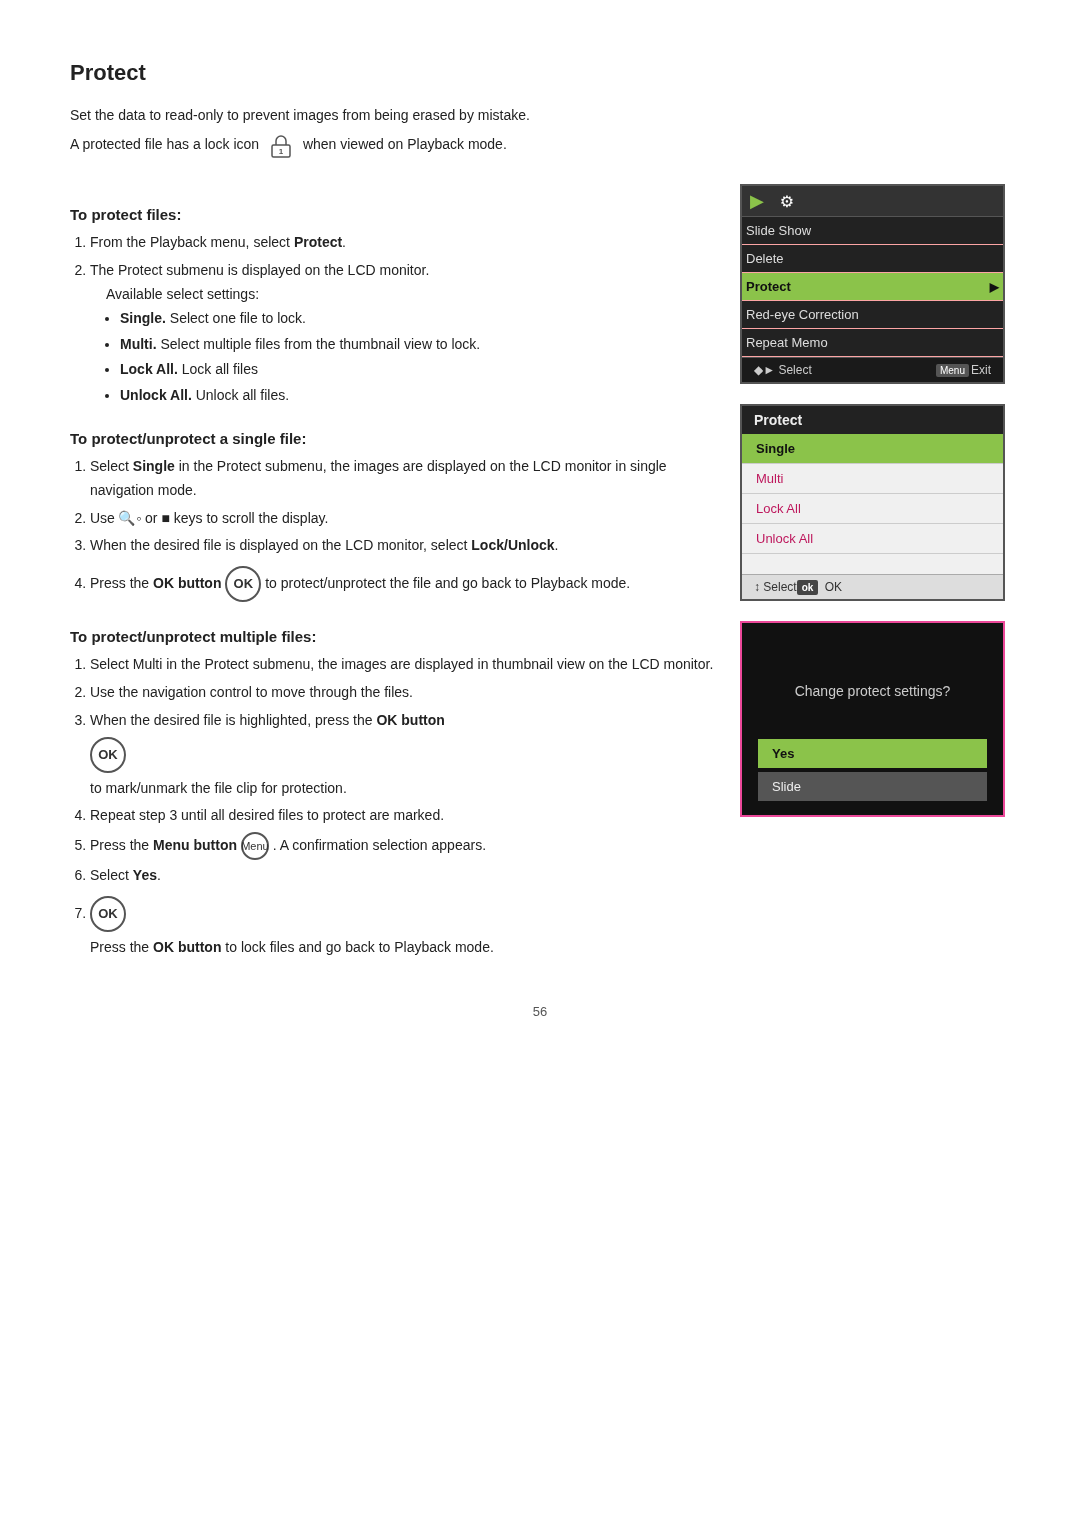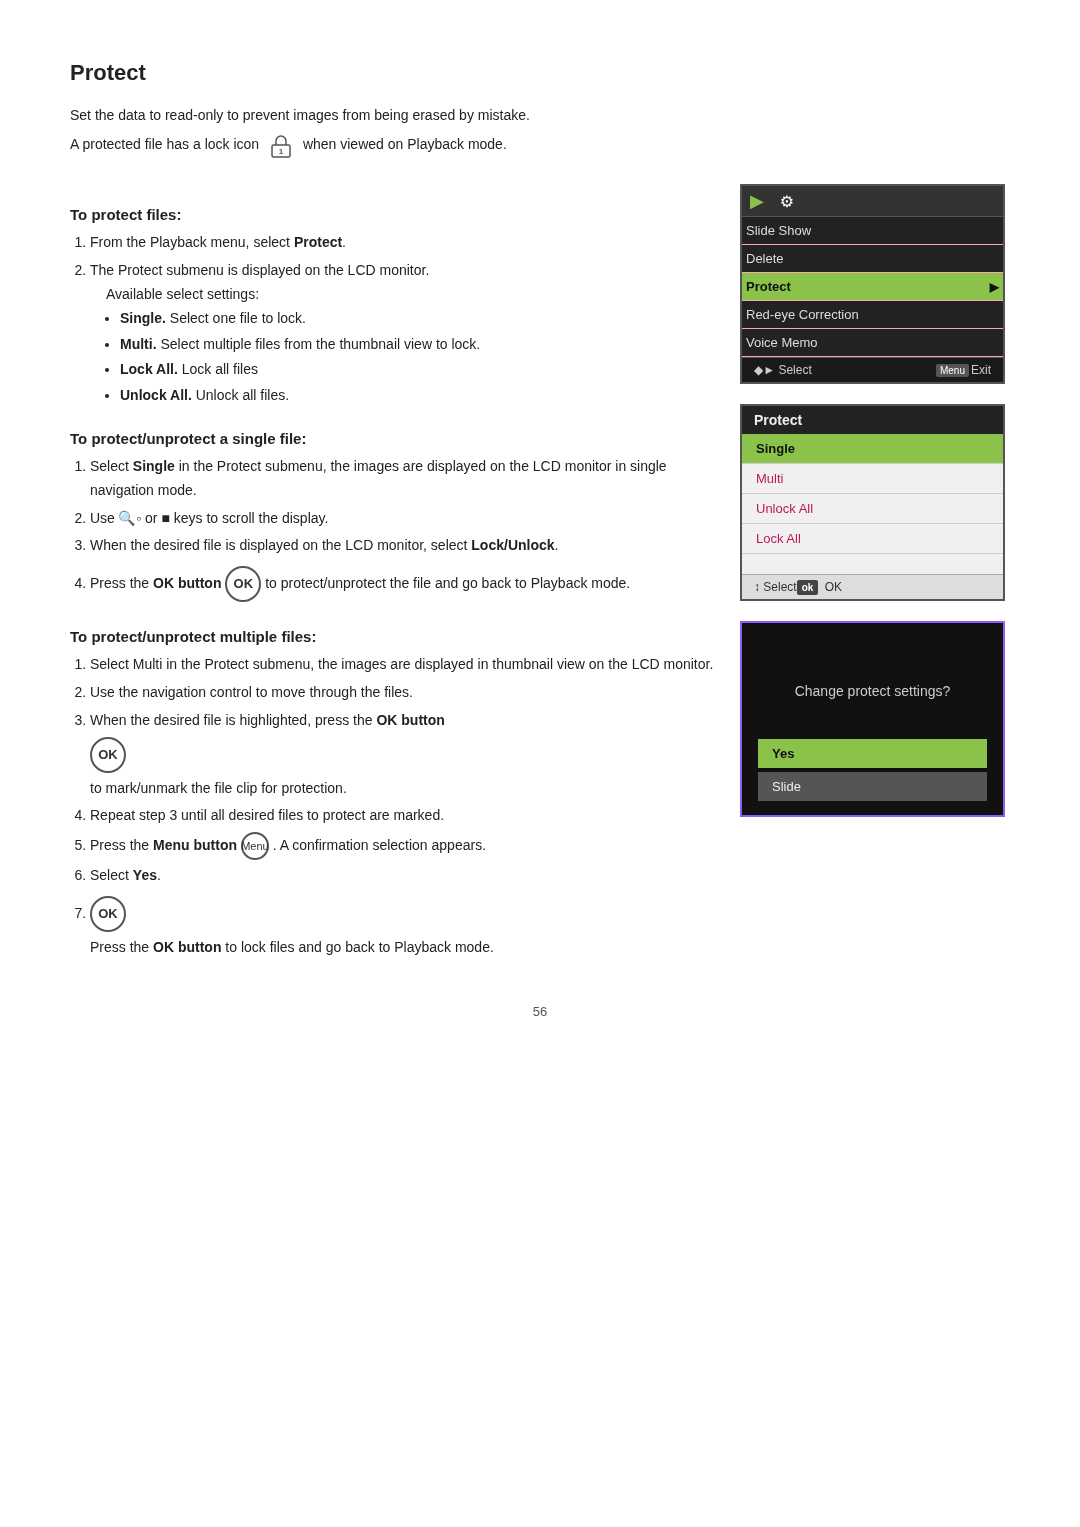--- a/index.html
+++ b/index.html
@@ -149,21 +149,21 @@
       color: #fff;
       font-size: 10px;
       font-weight: bold;
       padding: 2px 5px;
       border-radius: 2px;
       margin-right: 3px;
     }
 
     
     .cam-menu3 {
-      border: 2px solid #8b5cf6;
+      border: 2px solid #ec4899;
       background: #1d4ed8;
       color: #eee;
       font-size: 13px;
       width: 265px;
     }
     .cam-menu3 .dialog-area {
       background: #111;
       padding: 30px 14px 14px;
       text-align: center;
       color: #ccc;
@@ -314,34 +314,34 @@
         <span>Delete</span>
       </div>
       <div class="menu-item selected">
         <span>Protect</span>
         <span class="chevron">▶</span>
       </div>
       <div class="menu-item">
         <span>Red-eye Correction</span>
       </div>
       <div class="menu-item">
-        <span>Voice Memo</span>
+        <span>Repeat Memo</span>
       </div>
       <div class="menu-footer">
         <span>◆► Select</span>
         <span><span style="background:#555;color:#fff;font-size:10px;padding:1px 4px;border-radius:2px;margin-right:2px;">Menu</span>Exit</span>
       </div>
     </div>
 
     <div class="cam-menu2" style="margin-top:0;">
       <div class="menu-title">Protect</div>
       <div class="menu-item selected">Single</div>
       <div class="menu-item">Multi</div>
+      <div class="menu-item">Lock All</div>
       <div class="menu-item">Unlock All</div>
-      <div class="menu-item">Lock All</div>
       <div style="height:20px;background:#f0f0f0;"></div>
       <div class="menu-footer" style="background:#ddd;color:#333;border-top:1px solid #aaa;">
         <span>↕ Select</span>
         <span><span class="ok-badge">ok</span> OK</span>
       </div>
     </div>
 
     <div class="cam-menu3">
       <div class="dialog-area">
         <div style="height:30px;"></div>

